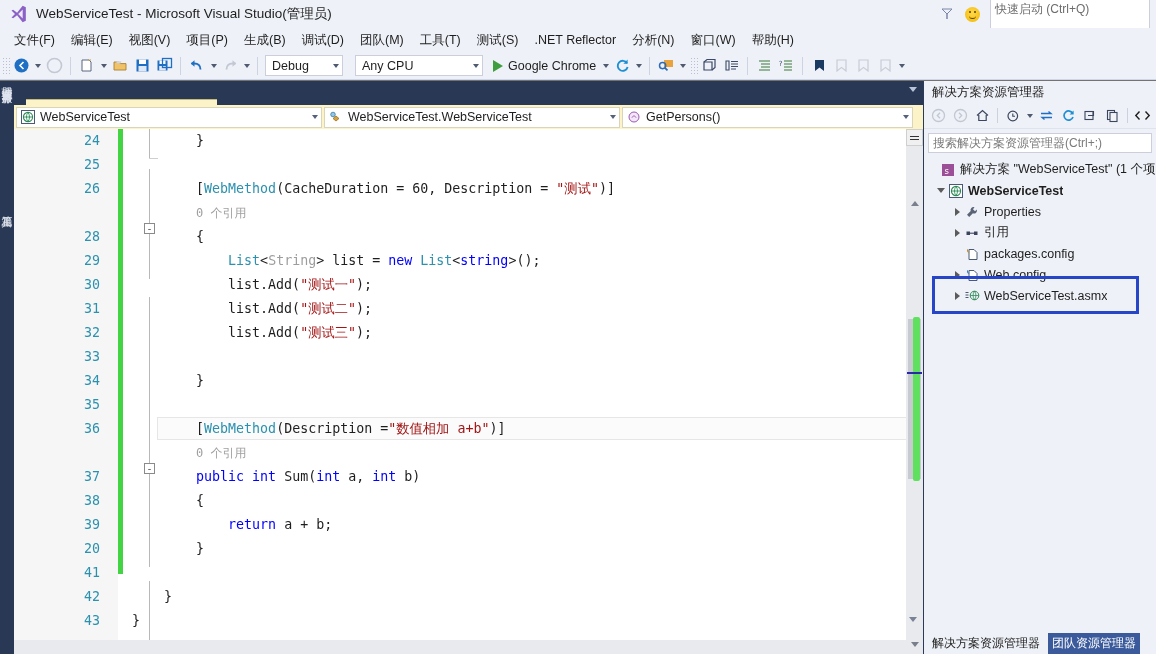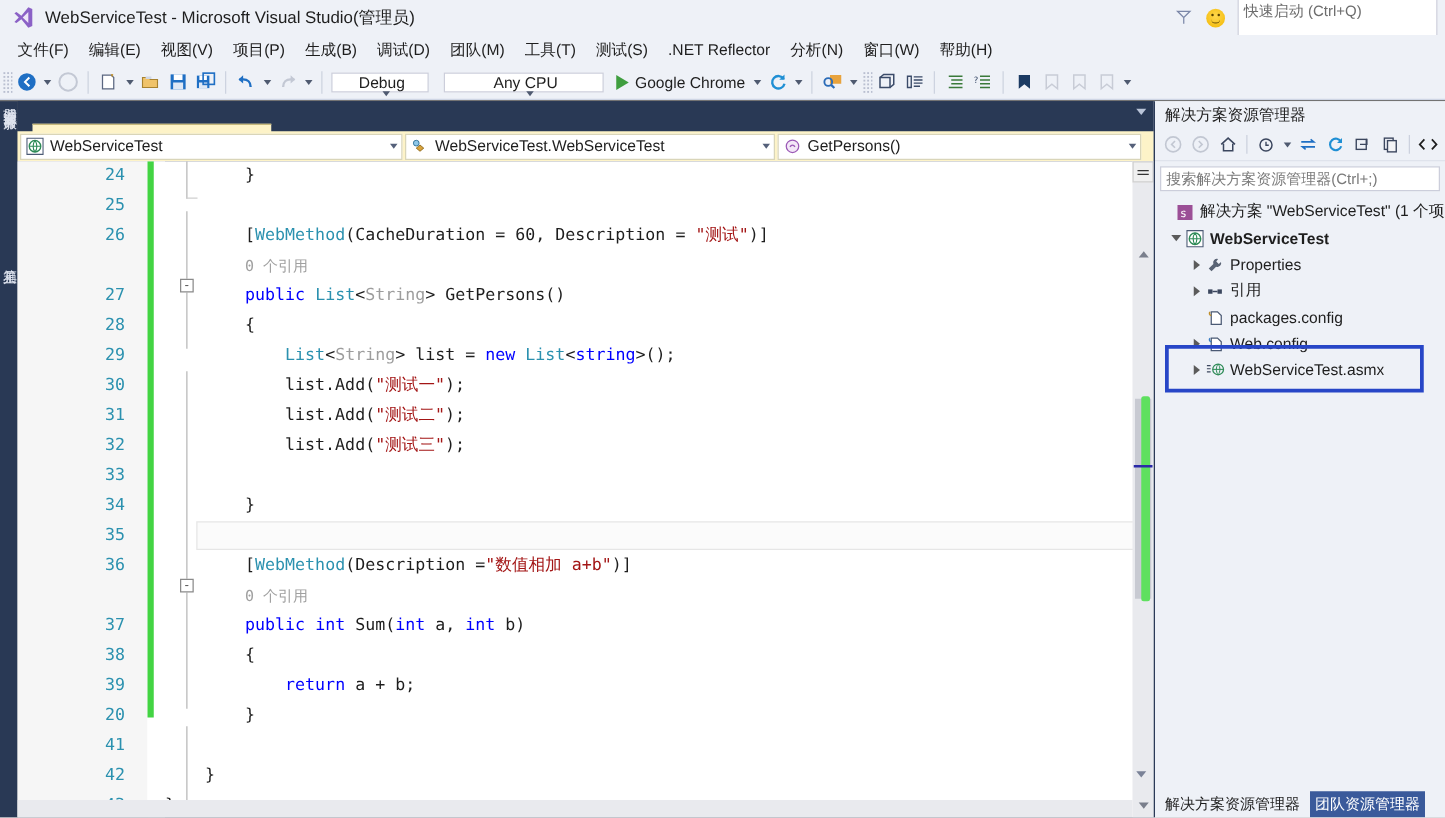--- a/index.html
+++ b/index.html
@@ -69,23 +69,23 @@
     background-size: 3px 3px; }
   .tb-sep { width: 1px; height: 18px; background: #cdd3e0; margin: 0 5px; }
   .tb-btn { width: 22px; height: 22px; display: flex; align-items:center;
     justify-content:center; }
   .tb-btn svg { display:block; }
   .tb-arrow { width: 11px; height: 22px; display:flex; align-items:center;
     justify-content:center; }
   .tb-arrow i { display:block; width:0;height:0;border-left:3.5px solid transparent;
     border-right:3.5px solid transparent;border-top:4px solid #4f5a70; }
   .combo {
-    height: 16px; background: #fff; border: 1px solid #cccedb;
+    height: 21px; background: #fff; border: 1px solid #cccedb;
     display: flex; align-items: center; justify-content: space-between;
-    font-size: 12.5px; padding: 0 3px 0 6px; color: #1e1e1e; flex-direction: column;
+    font-size: 12.5px; padding: 0 3px 0 6px; color: #1e1e1e;
   }
   .combo .cap { white-space: nowrap; }
   .combo i {
     width:0;height:0;border-left:3.5px solid transparent;
     border-right:3.5px solid transparent;border-top:4px solid #4f5a70; margin-left:6px;
   }
   .run-btn { display:flex; align-items:center; gap:5px; padding: 0 4px; height:22px; }
   .play-tri { width:0;height:0;border-top:6px solid transparent;
     border-bottom:6px solid transparent;border-left:10px solid #3f9e3f; }
   .run-label { font-size: 12.5px; color:#1e1e1e; white-space:nowrap; }
@@ -564,21 +564,20 @@
       <div class="collapse" style="top:94px">-</div>
       <div class="collapse" style="top:334px">-</div>
 
       <div class="curline" style="top:288px"></div>
 
       <div class="codearea">
         <div class="line"><span class="lnum">24</span><span class="ctext">        }</span></div>
         <div class="line"><span class="lnum">25</span><span class="ctext"></span></div>
         <div class="line"><span class="lnum">26</span><span class="ctext">        [<span class="typ">WebMethod</span>(CacheDuration = 60, Description = <span class="str">"测试"</span>)]</span></div>
         <div class="line"><span class="lnum"></span><span class="ctext">        <span class="ref">0 个引用</span></span></div>
-        <div class="line"><span class="lnum">27</span><span class="ctext">        <span class="kw">public</span> <span class="typ">List</span>&lt;<span class="gry">String</span>&gt; GetPersons()</span></div>
         <div class="line"><span class="lnum">28</span><span class="ctext">        {</span></div>
         <div class="line"><span class="lnum">29</span><span class="ctext">            <span class="typ">List</span>&lt;<span class="gry">String</span>&gt; list = <span class="kw">new</span> <span class="typ">List</span>&lt;<span class="kw">string</span>&gt;();</span></div>
         <div class="line"><span class="lnum">30</span><span class="ctext">            list.Add(<span class="str">"测试一"</span>);</span></div>
         <div class="line"><span class="lnum">31</span><span class="ctext">            list.Add(<span class="str">"测试二"</span>);</span></div>
         <div class="line"><span class="lnum">32</span><span class="ctext">            list.Add(<span class="str">"测试三"</span>);</span></div>
         <div class="line"><span class="lnum">33</span></div>
         <div class="line"><span class="lnum">34</span><span class="ctext">        }</span></div>
         <div class="line"><span class="lnum">35</span><span class="ctext"></span></div>
         <div class="line"><span class="lnum">36</span><span class="ctext">        [<span class="typ">WebMethod</span>(Description =<span class="str">"数值相加 a+b"</span>)]</span></div>
         <div class="line"><span class="lnum"></span><span class="ctext">        <span class="ref">0 个引用</span></span></div>

